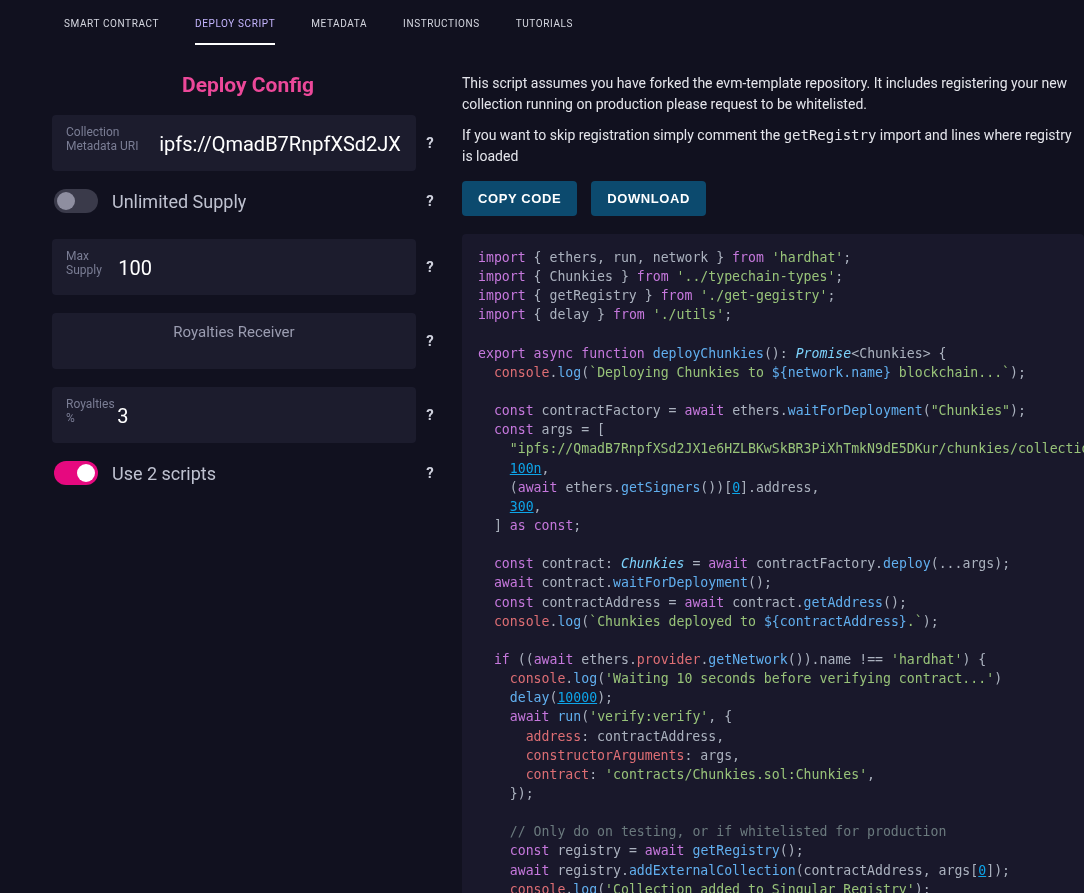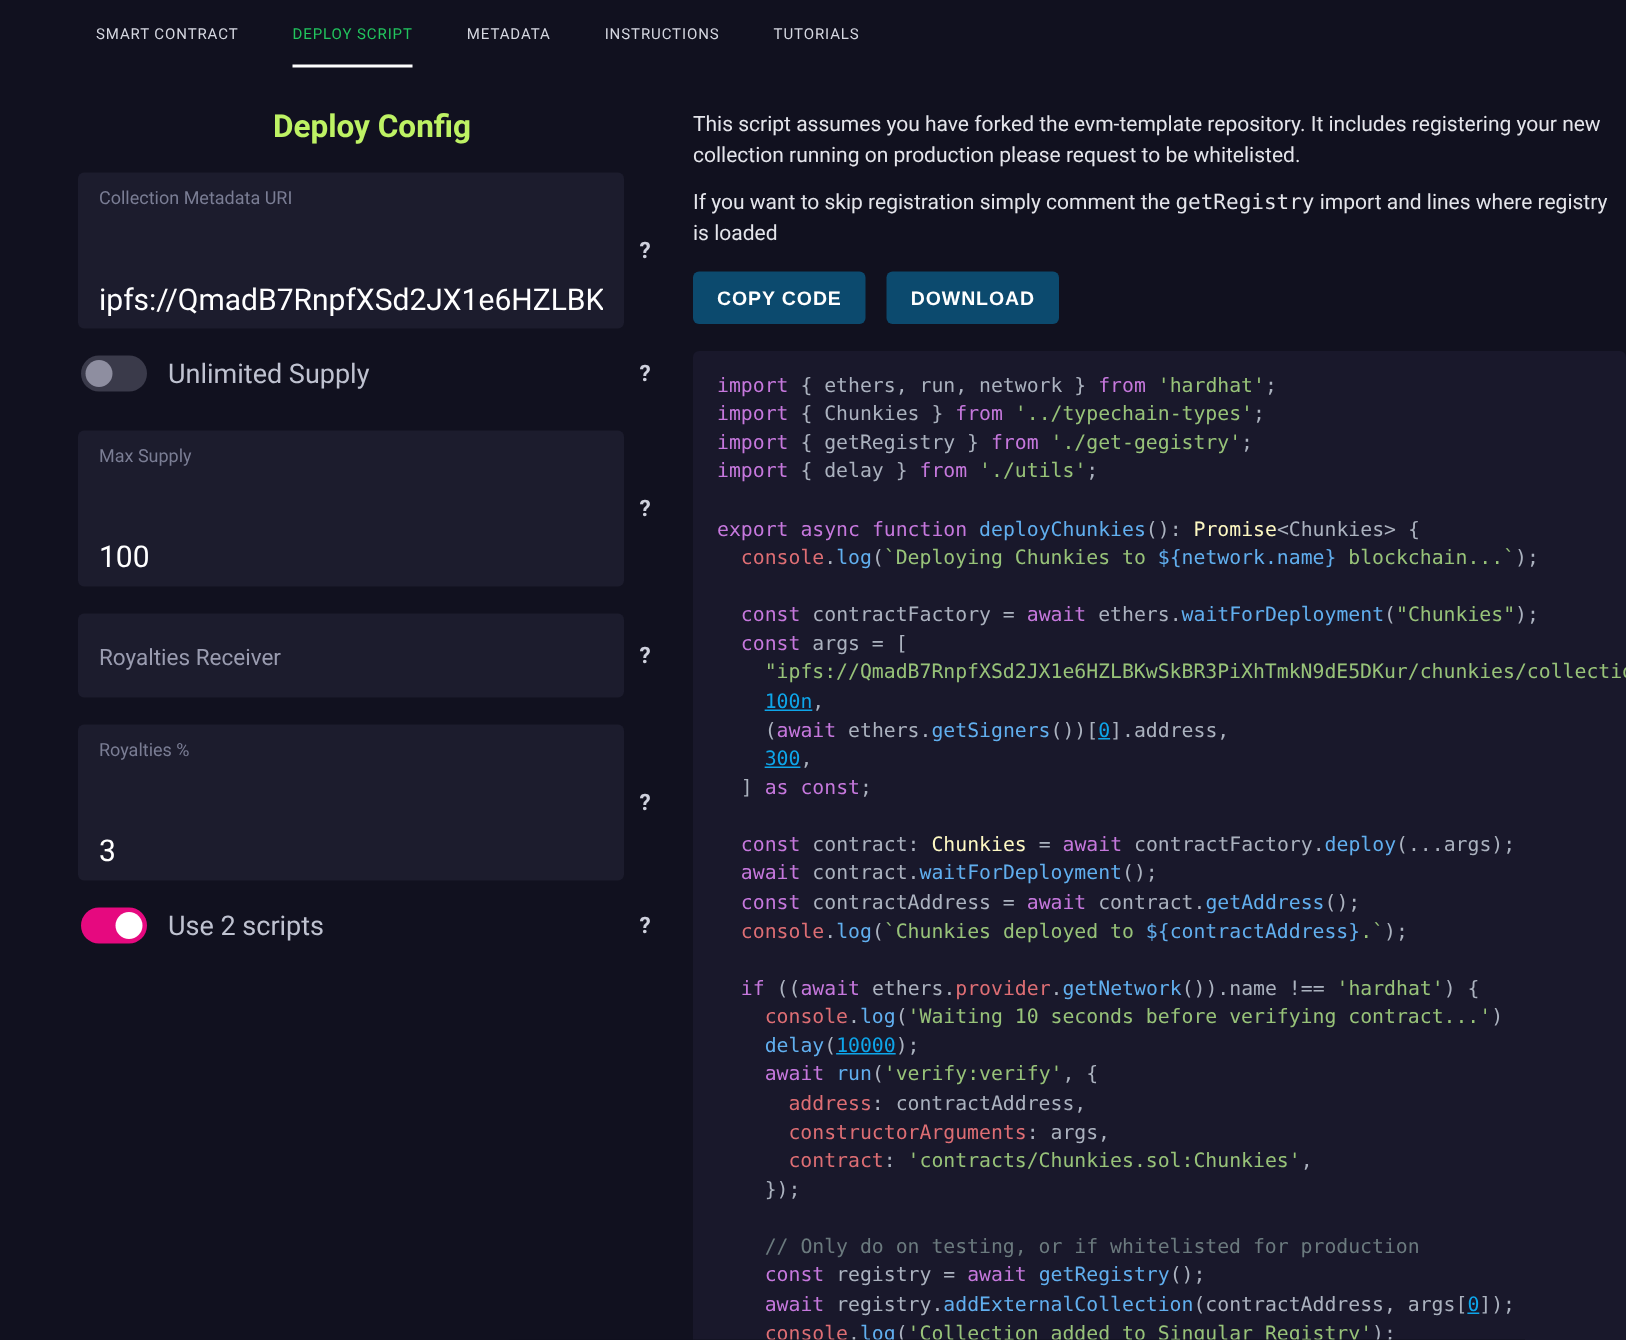--- a/index.html
+++ b/index.html
@@ -19,52 +19,51 @@
   }
   .tab {
     font-size: 10px;
     letter-spacing: 0.6px;
     font-weight: 400;
     color: #d5d7e0;
     padding-bottom: 14px;
     cursor: pointer;
     border-bottom: 2px solid transparent;
   }
-  .tab.active { border-bottom: 2px solid #ffffff; color: #22c55e; }
+  .tab.active { border-bottom: 2px solid #ffffff; color: #c4b5fd; }
 
   .main {
     display: flex;
     padding: 28px 0 0 52px;
   }
   .left {
     width: 392px;
     flex-shrink: 0;
   }
   .left h2 {
     text-align: center;
     font-size: 21px;
     font-weight: 700;
-    color: #bef264;
+    color: #ec4899;
     margin-bottom: 18px;
   }
   .field-row {
     display: flex;
     align-items: center;
     margin-bottom: 18px;
   }
   .field-box {
     background: #1c1c2d;
     border-radius: 4px;
     padding: 10px 14px 8px 14px;
     flex: 1;
     min-height: 56px;
     display: flex;
-    flex-direction: column;
+    flex-direction: row;
     justify-content: center;
-    gap: 45px;
   }
   .field-label {
     font-size: 12px;
     color: #7a7d94;
     margin-bottom: 3px;
   }
   .field-value {
     font-size: 20px;
     color: #ffffff;
     white-space: nowrap;
@@ -143,21 +142,21 @@
     padding: 14px 16px;
     font-family: Consolas, monospace;
     font-size: 13.2px;
     line-height: 1.45;
     color: #b9b9bb;
     white-space: pre;
     overflow: hidden;
     border-radius: 4px;
   }
   .kw { color: #c678dd; }
-  .fn { color: #fef9c3; }
+  .fn { color: #7dd3fc; font-style: italic; }
   .str { color: #98c379; }
   .num { color: #0ea5e9; text-decoration: underline; }
   .id { color: #de6e74; }
   .blue { color: #61afef; }
   .pun { color: #abb2bf; }
   .cmt { color: #6b7a7e; }
 </style>
 </head>
 <body>
 

